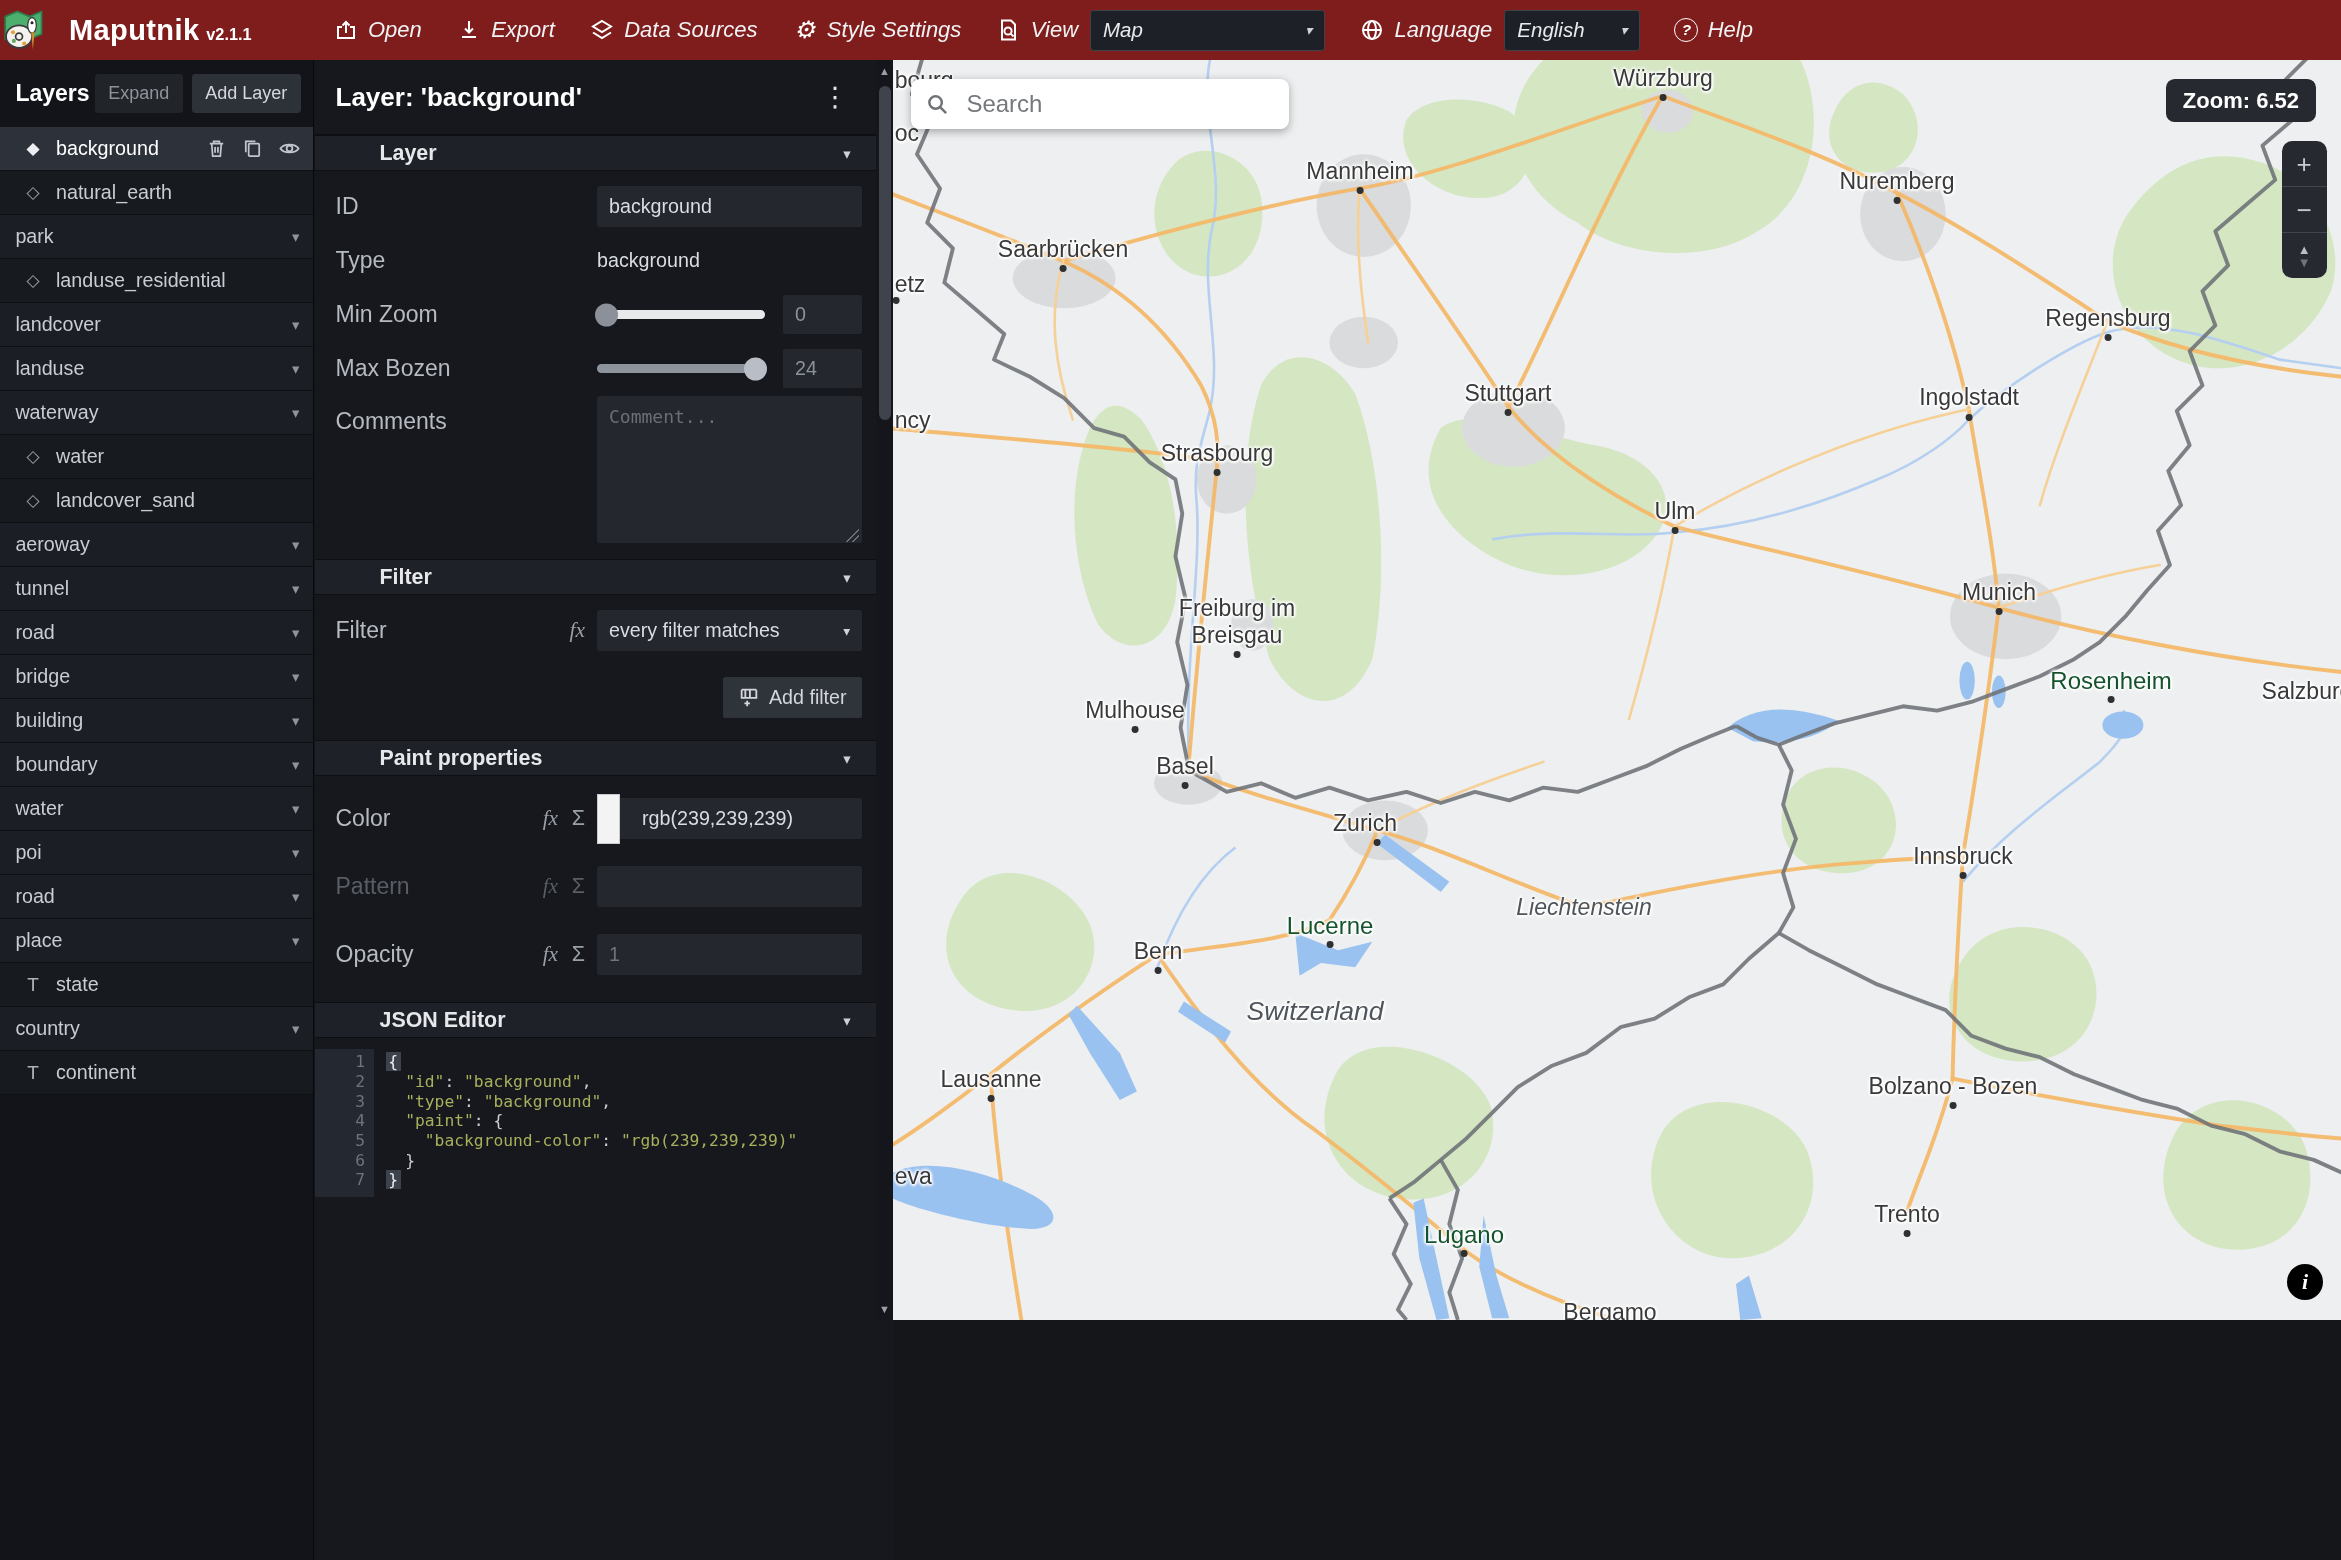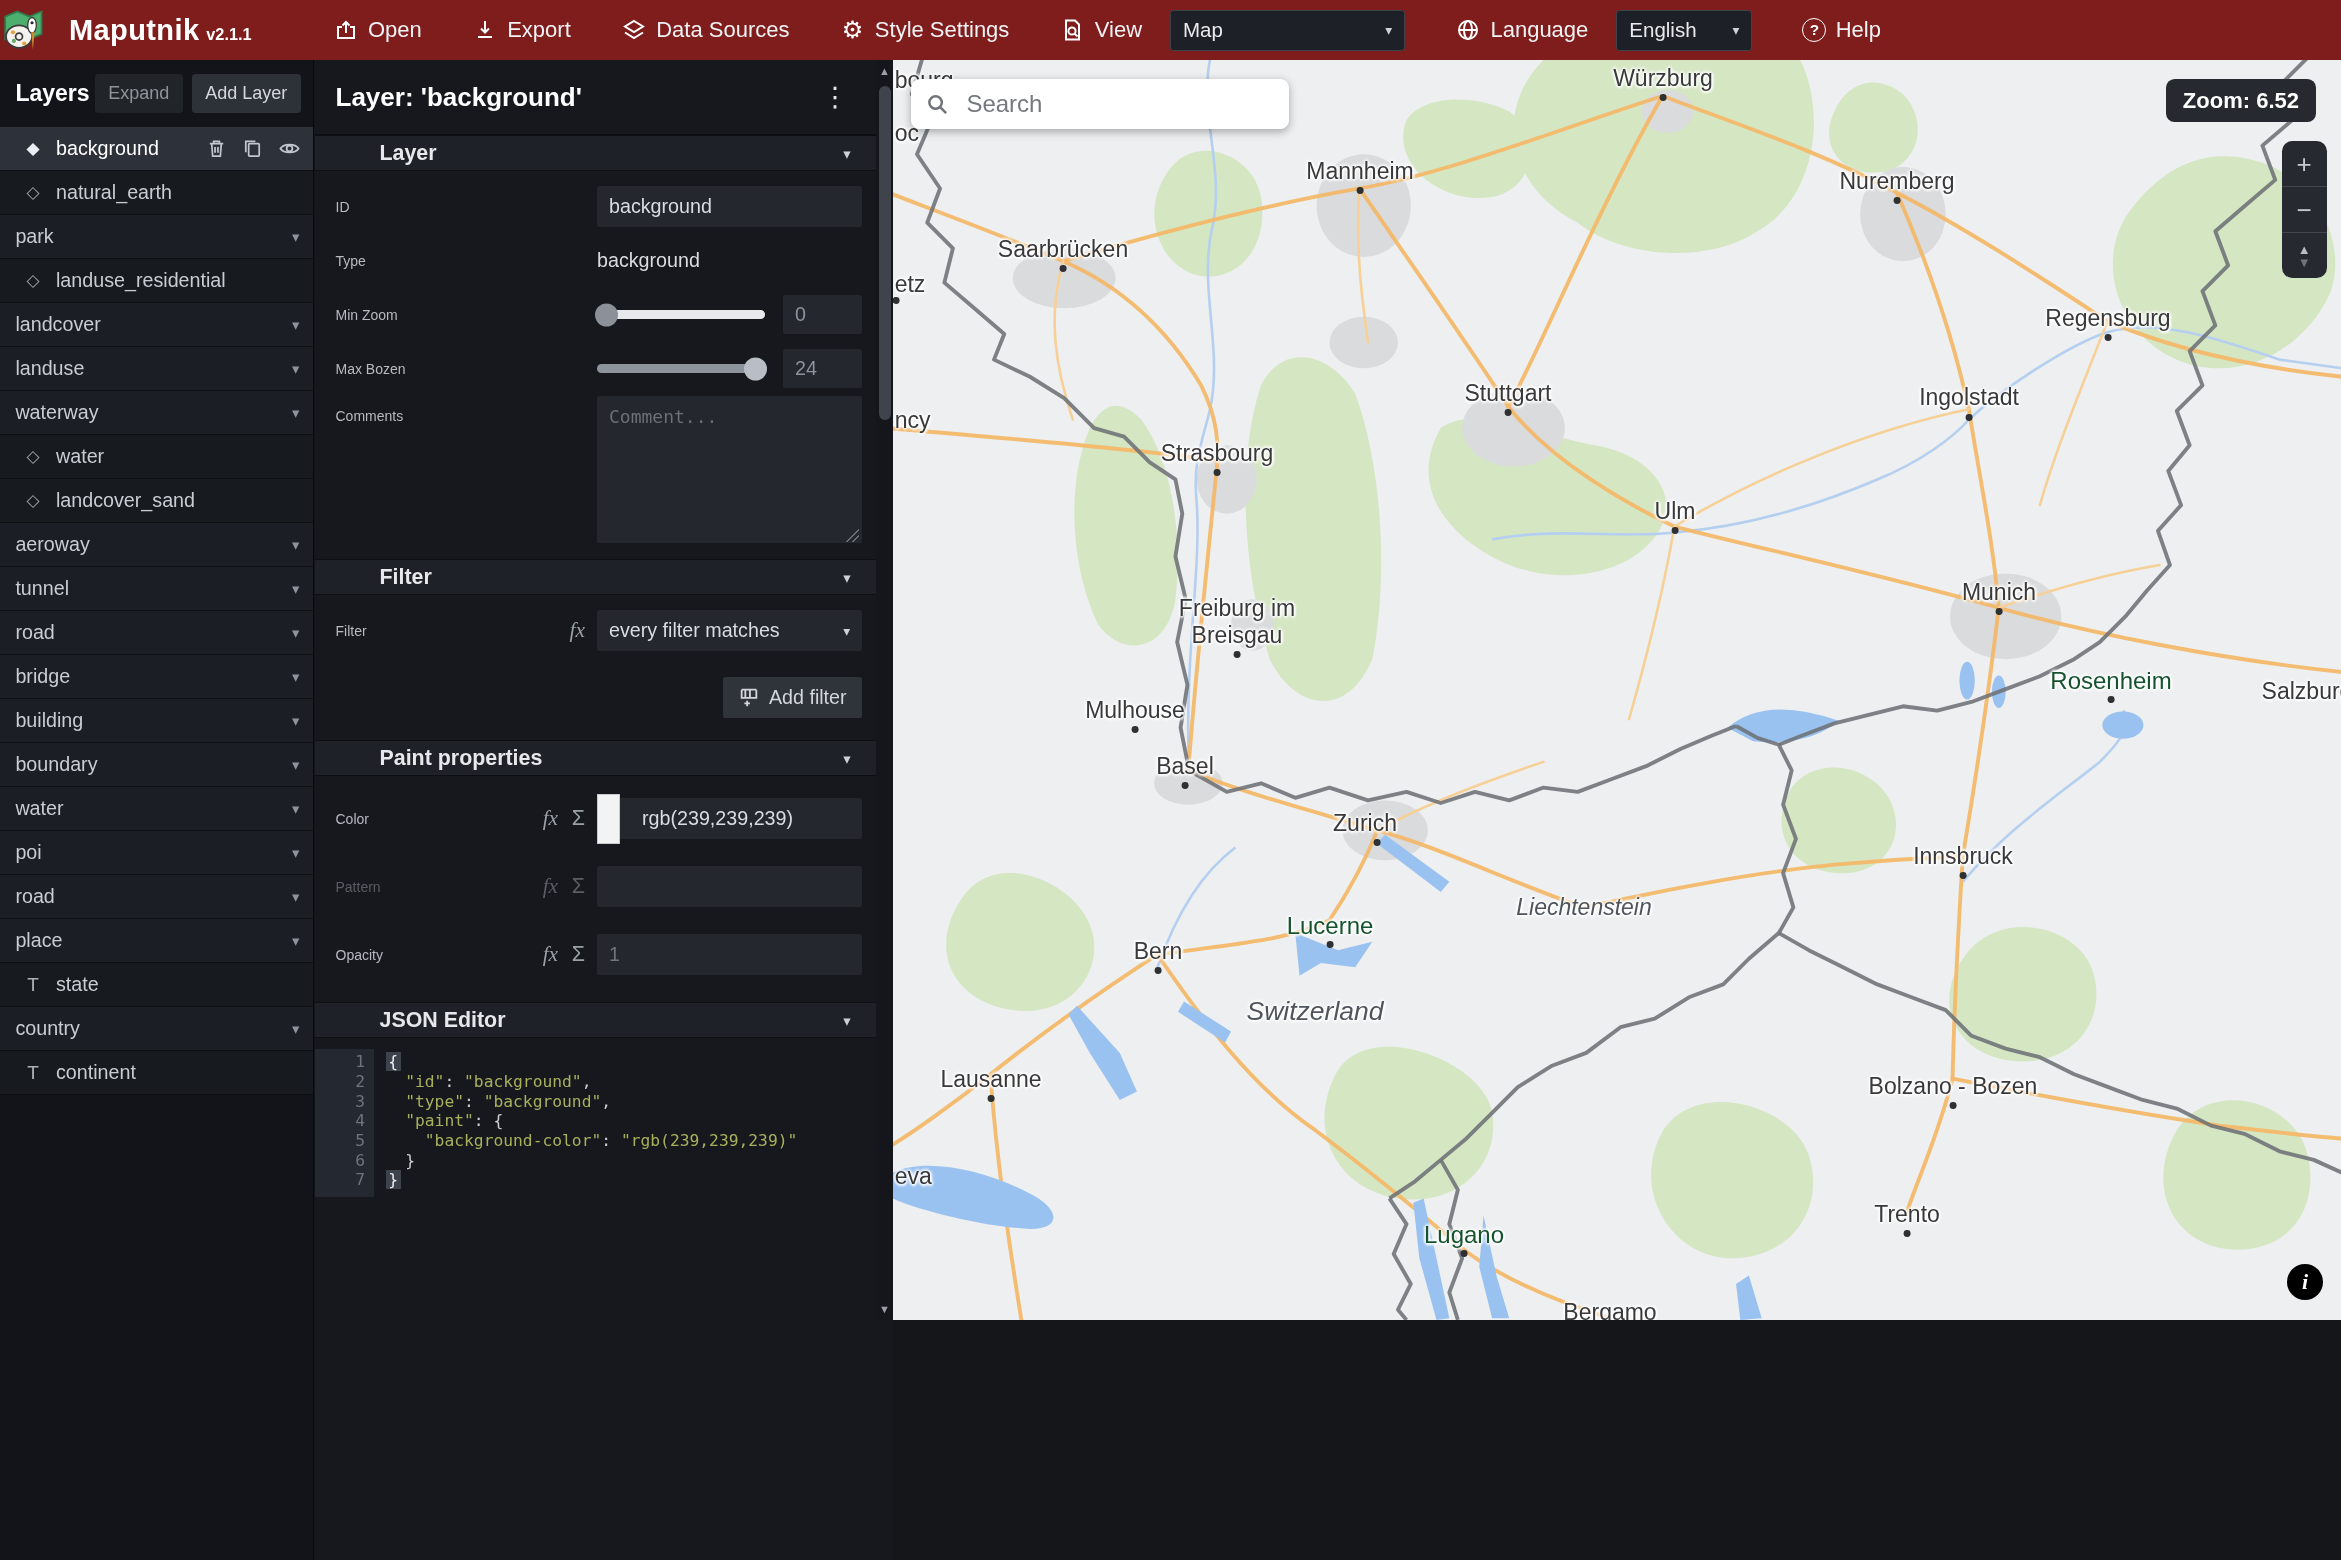--- a/index.html
+++ b/index.html
@@ -4,21 +4,21 @@
 <style>
   html,body{margin:0;padding:0;overflow:hidden;}
   body{width:2342px;height:1560px;background:#141619;font-family:"Liberation Sans",sans-serif;position:relative;color:#e8eaed;-webkit-font-smoothing:antialiased;}
 
   
   .topbar{position:absolute;left:0;top:0;width:2342px;height:60px;background:#7f1d1d;display:flex;align-items:center;z-index:30;}
   .brand-block{display:flex;align-items:baseline;margin-left:12px;}
   .logo{width:45px;height:45px;align-self:center;margin-right:12px;}
   .brand{font-size:29px;font-weight:bold;color:#fff;letter-spacing:0.4px;}
   .version{font-size:16.3px;font-weight:bold;color:#fff;margin-left:6.8px;}
-  .menu{display:flex;align-items:center;margin-left:81px;gap:50px;}
+  .menu{display:flex;align-items:center;margin-left:81px;gap:34px;font-style:italic;}
   .menu-item{display:flex;align-items:center;gap:9.4px;font-size:22px;color:#f1f2f4;cursor:pointer;white-space:nowrap;}
   .menu-item .mi{width:26px;height:26px;display:inline-flex;align-items:center;justify-content:center;}
   .mi svg{width:24px;height:24px;stroke:#fff;fill:none;stroke-width:2;}
   .gear-glyph{font-size:24px;line-height:24px;color:#fff;}
   .tb-select{display:flex;align-items:center;height:39px;background:#1d2026;border:0.9px solid #3e424a;border-radius:3.4px;padding:0 12px;font-size:20.5px;color:#e8eaed;cursor:pointer;margin-left:-22px;}
   .tb-select .chev{margin-left:auto;padding-left:20.5px;font-size:13.7px;color:#cfd3d8;}
   .sel-map{width:209px;}
   .sel-lang{width:110px;}
   .help-circle{width:22px;height:22px;border:1.7px solid #fff;border-radius:50%;display:inline-flex;align-items:center;justify-content:center;font-size:15.4px;font-weight:bold;color:#fff;}
 
@@ -43,21 +43,21 @@
   
   .editor{position:absolute;left:315px;top:60px;bottom:0;width:578px;background:#16181d;z-index:20;}
   .editor-header{height:74px;display:flex;align-items:center;padding:0 20.5px;border-bottom:1.7px solid #0b0d10;}
   .editor-title{font-size:26px;font-weight:bold;color:#fff;}
   .kebab{margin-left:auto;margin-right:24px;font-size:27px;color:#e4e6e9;cursor:pointer;line-height:1;}
   .section-header{height:34px;background:#1e2127;display:flex;align-items:center;padding:0 20.5px;border-bottom:0.9px solid #0d0f13;border-top:0.9px solid #0d0f13;cursor:pointer;}
   .section-header .st{font-size:21.4px;font-weight:bold;color:#e6e8eb;padding-left:44px;}
   .section-header .chev{margin-left:auto;margin-right:22px;font-size:14.6px;color:#cdd0d5;}
   .section-body{padding:8.6px 31px 13.7px 20.5px;}
   .frow{display:grid;grid-template-columns:1fr auto 265px;align-items:center;min-height:54px;}
-  .frow .flabel{font-size:14px;color:#b6bac1;}
+  .frow .flabel{font-size:23px;color:#b6bac1;}
   .frow .ficons{display:flex;gap:13.7px;align-items:center;margin-right:12px;}
   .fx-ic{font-family:"Liberation Serif",serif;font-style:italic;font-size:21.4px;color:#9aa0a8;}
   .sigma-ic{font-size:21.4px;color:#9aa0a8;}
   .dim{color:#595e66 !important;}
   .tinput{width:100%;height:41px;background:#24272d;border:none;border-radius:2.6px;color:#d9dce0;font-size:19.7px;padding:0 12px;box-sizing:border-box;font-family:"Liberation Sans",sans-serif;outline:none;}
   .tinput::placeholder{color:#70757c;}
   .plain-val{font-size:19.7px;color:#d9dce0;}
   .zoomctrl{display:flex;align-items:center;justify-content:space-between;}
   .slider{position:relative;width:168px;height:8.6px;border-radius:4.3px;cursor:pointer;}
   .slider.min{background:#e8e9ea;}

